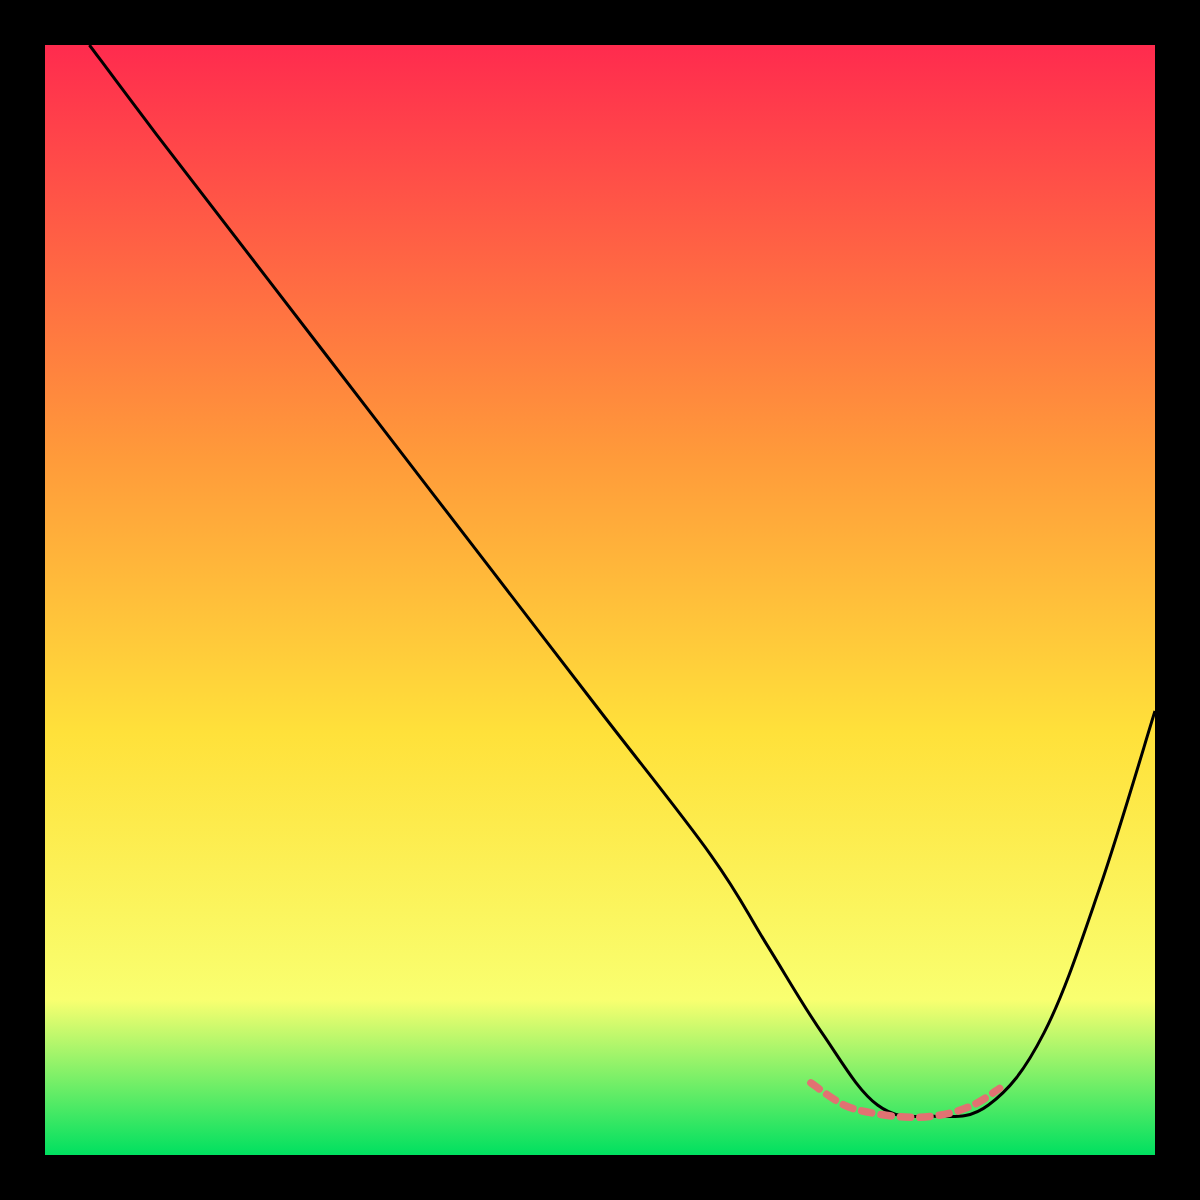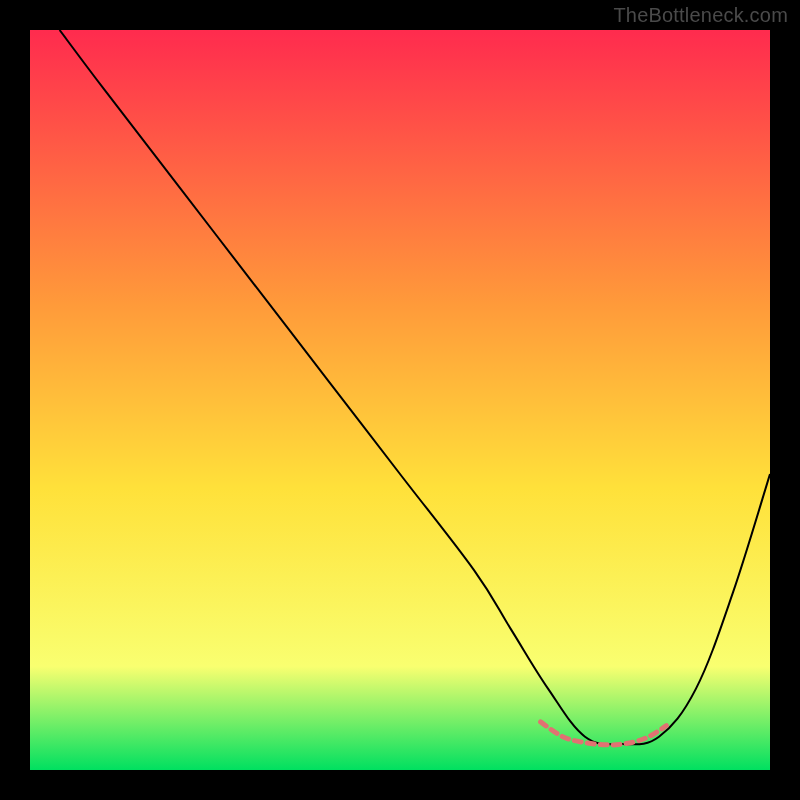--- a/index.html
+++ b/index.html
@@ -32,21 +32,20 @@
     left: 30px;
     top: 30px;
     width: 740px;
     height: 740px;
   }
 </style>
 </head>
 <body>
 
 <div class="container">
-  <div class="watermark">TheBottleneck.com</div>
   <svg class="chart" viewBox="0 0 740 740" preserveAspectRatio="none">
     <defs>
       <linearGradient id="bg-grad" x1="0" y1="0" x2="0" y2="1">
         <stop id="g0" offset="0%" stop-color="#ff2b4e"></stop>
         <stop id="g1" offset="37%" stop-color="#ff9a3a"></stop>
         <stop id="g2" offset="62%" stop-color="#ffe13a"></stop>
         <stop id="g3" offset="86%" stop-color="#f9ff70"></stop>
         <stop id="g4" offset="100%" stop-color="#00e060"></stop>
       </linearGradient>
     </defs>

